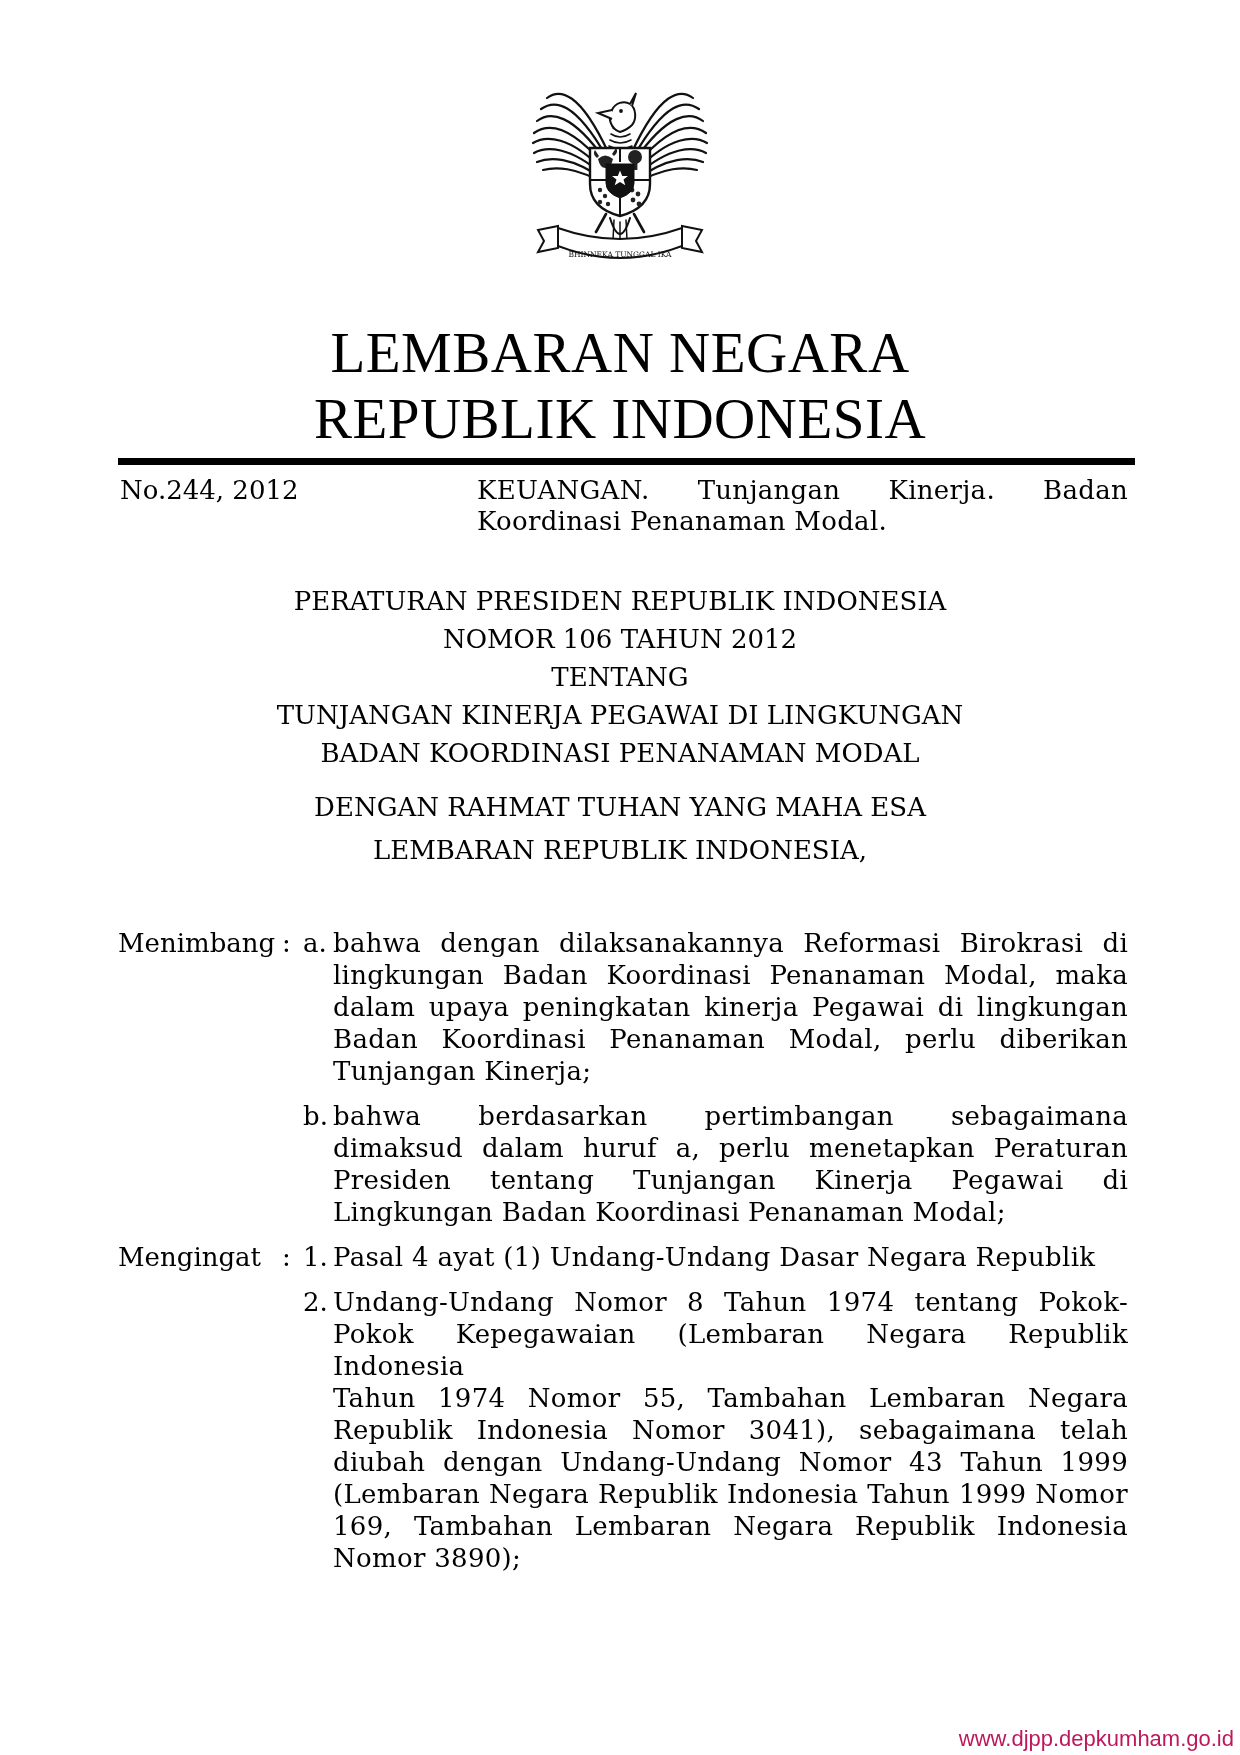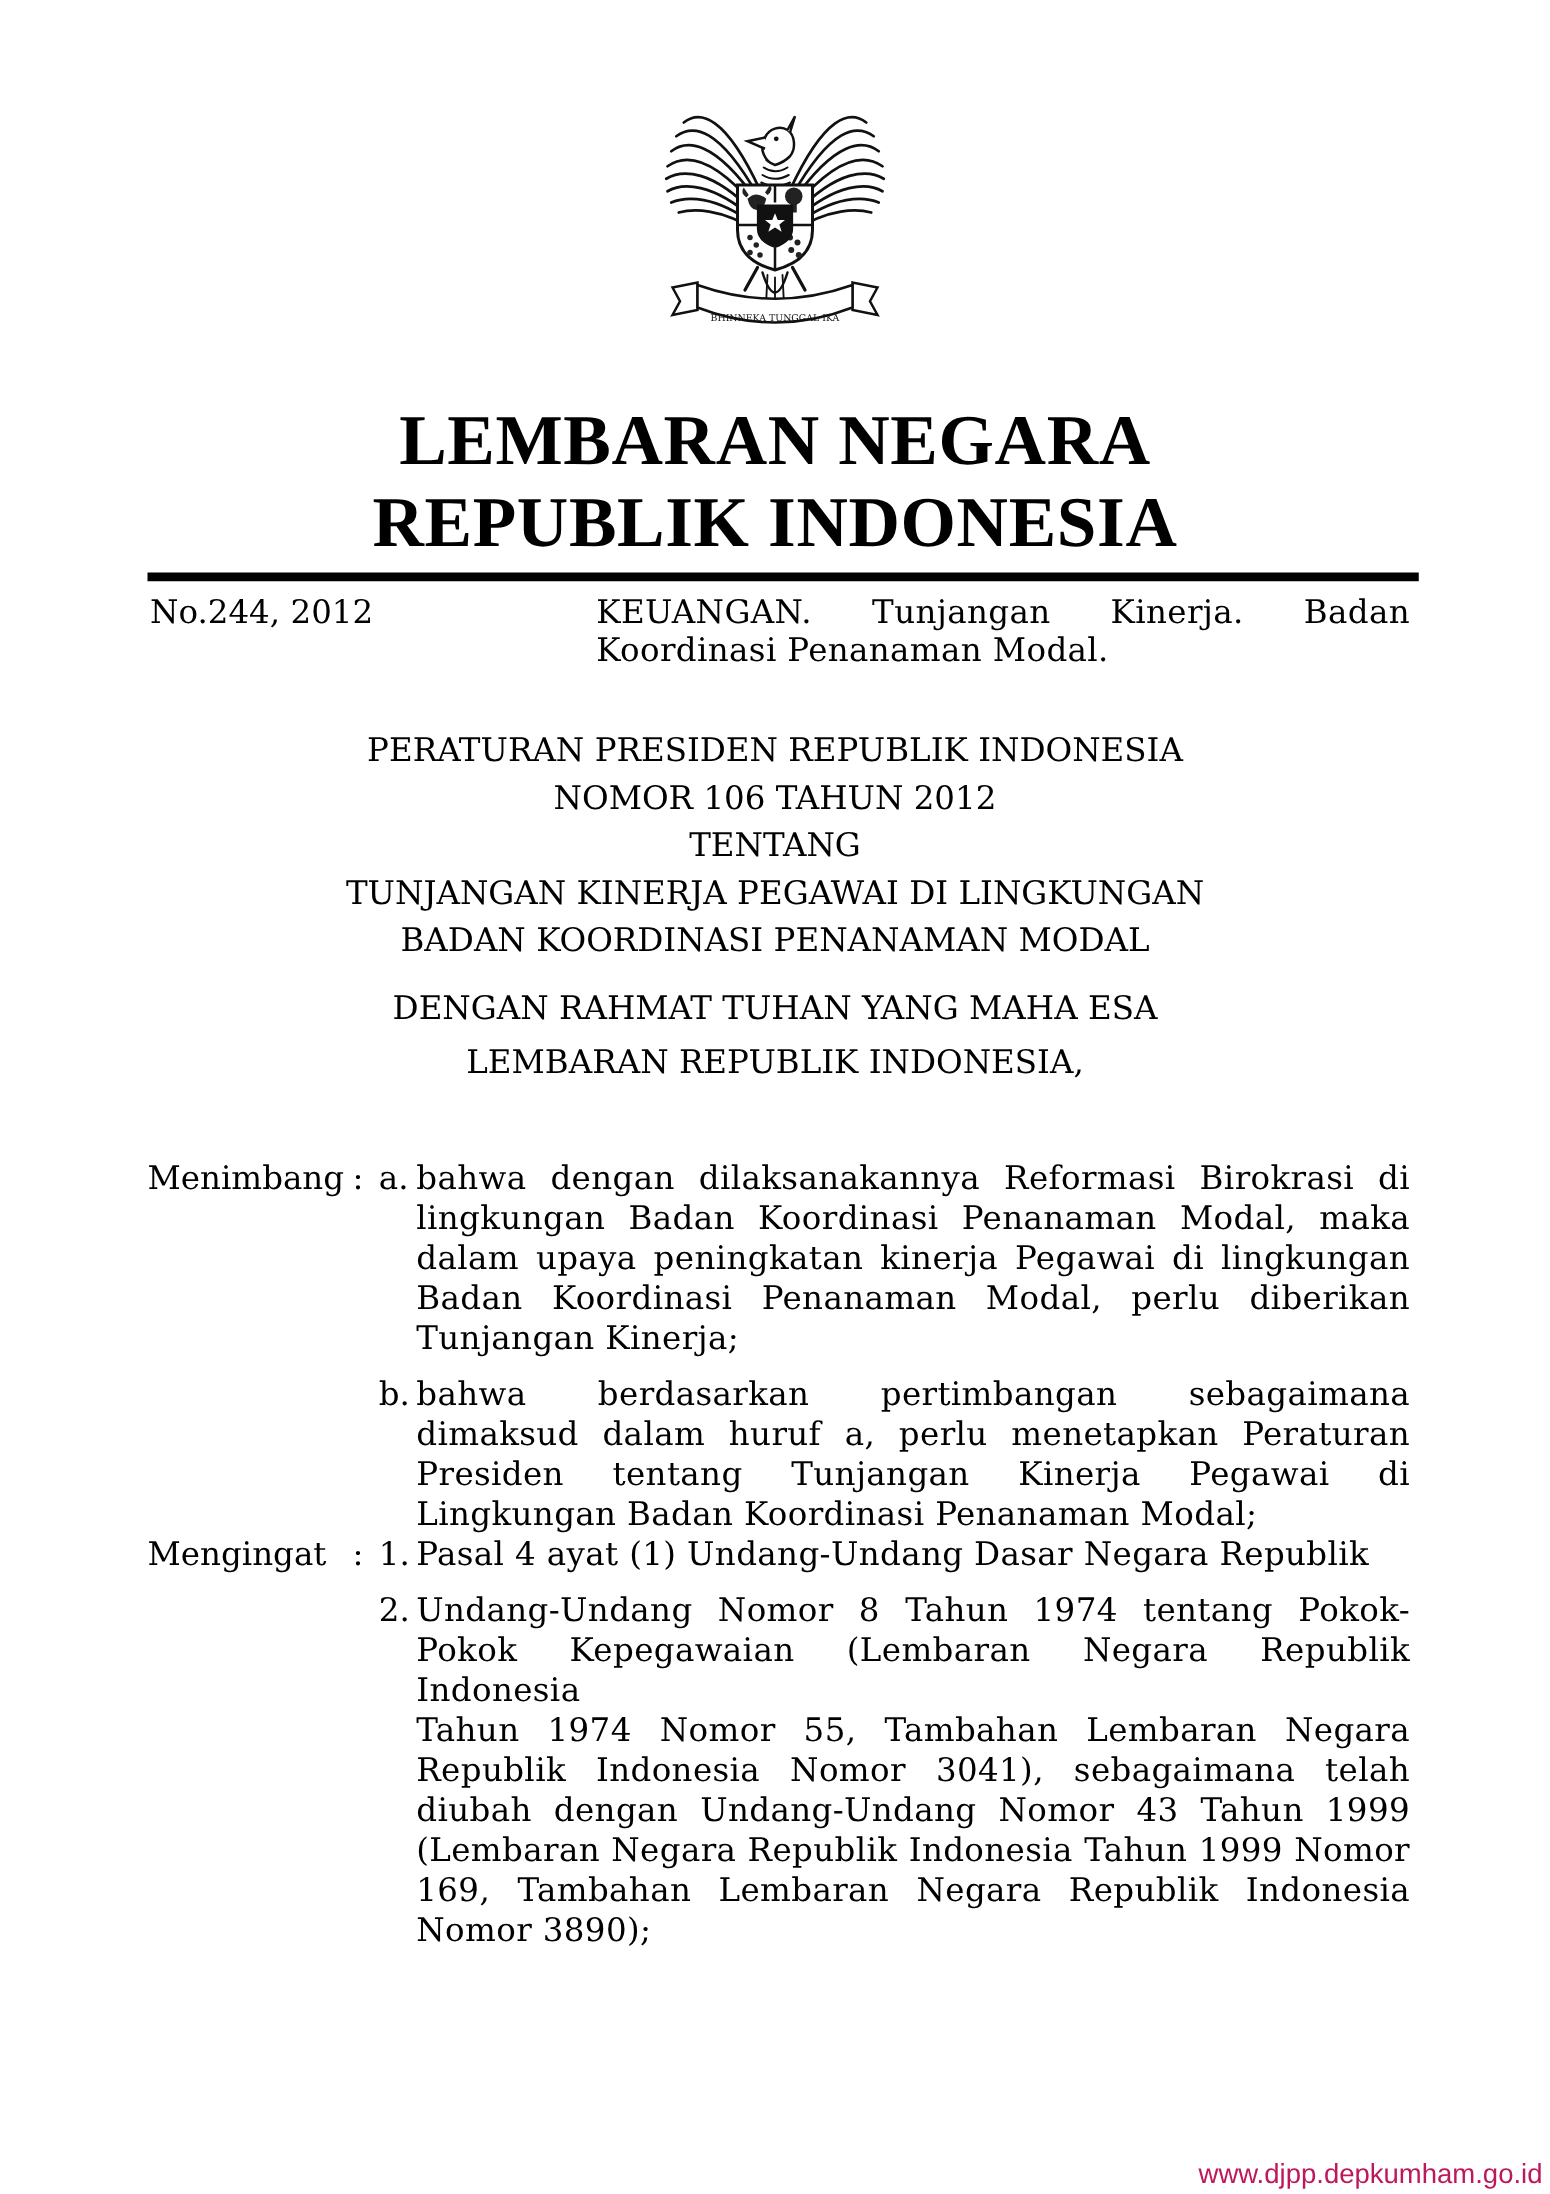--- a/index.html
+++ b/index.html
@@ -17,21 +17,21 @@
     width: 200px;
     height: 195px;
     margin: 80px auto 0 auto;
   }
   .emblem-wrap svg { display: block; }
   
   .masthead {
     margin: 45px 0 0 0;
     text-align: center;
     font-family: "Liberation Serif", serif;
-    font-weight: bold;
+    font-weight: normal;
     font-size: 57px;
     line-height: 66px;
     letter-spacing: 0.5px;
   }
   .rule {
     height: 7px;
     background: #000;
     margin: 6px 105px 0 118px;
   }
   
@@ -50,20 +50,21 @@
     font-size: 26px;
     line-height: 38px;
   }
   .invocation { margin-top: 16px; text-align: center; font-size: 26px; line-height: 38px; }
   .authority  { margin-top: 5px;  text-align: center; font-size: 26px; line-height: 38px; }
   
   .clauses {
     margin: 58px 112px 0 118px;
     display: flex;
     flex-direction: column;
+    gap: 13px;
     font-size: 26px;
     line-height: 32px;
   }
   .clause {
     display: grid;
     grid-template-columns: 164px 21px 30px 1fr;
     row-gap: 13px;
   }
   .c-label { grid-column: 1; }
   .c-colon { grid-column: 2; }

